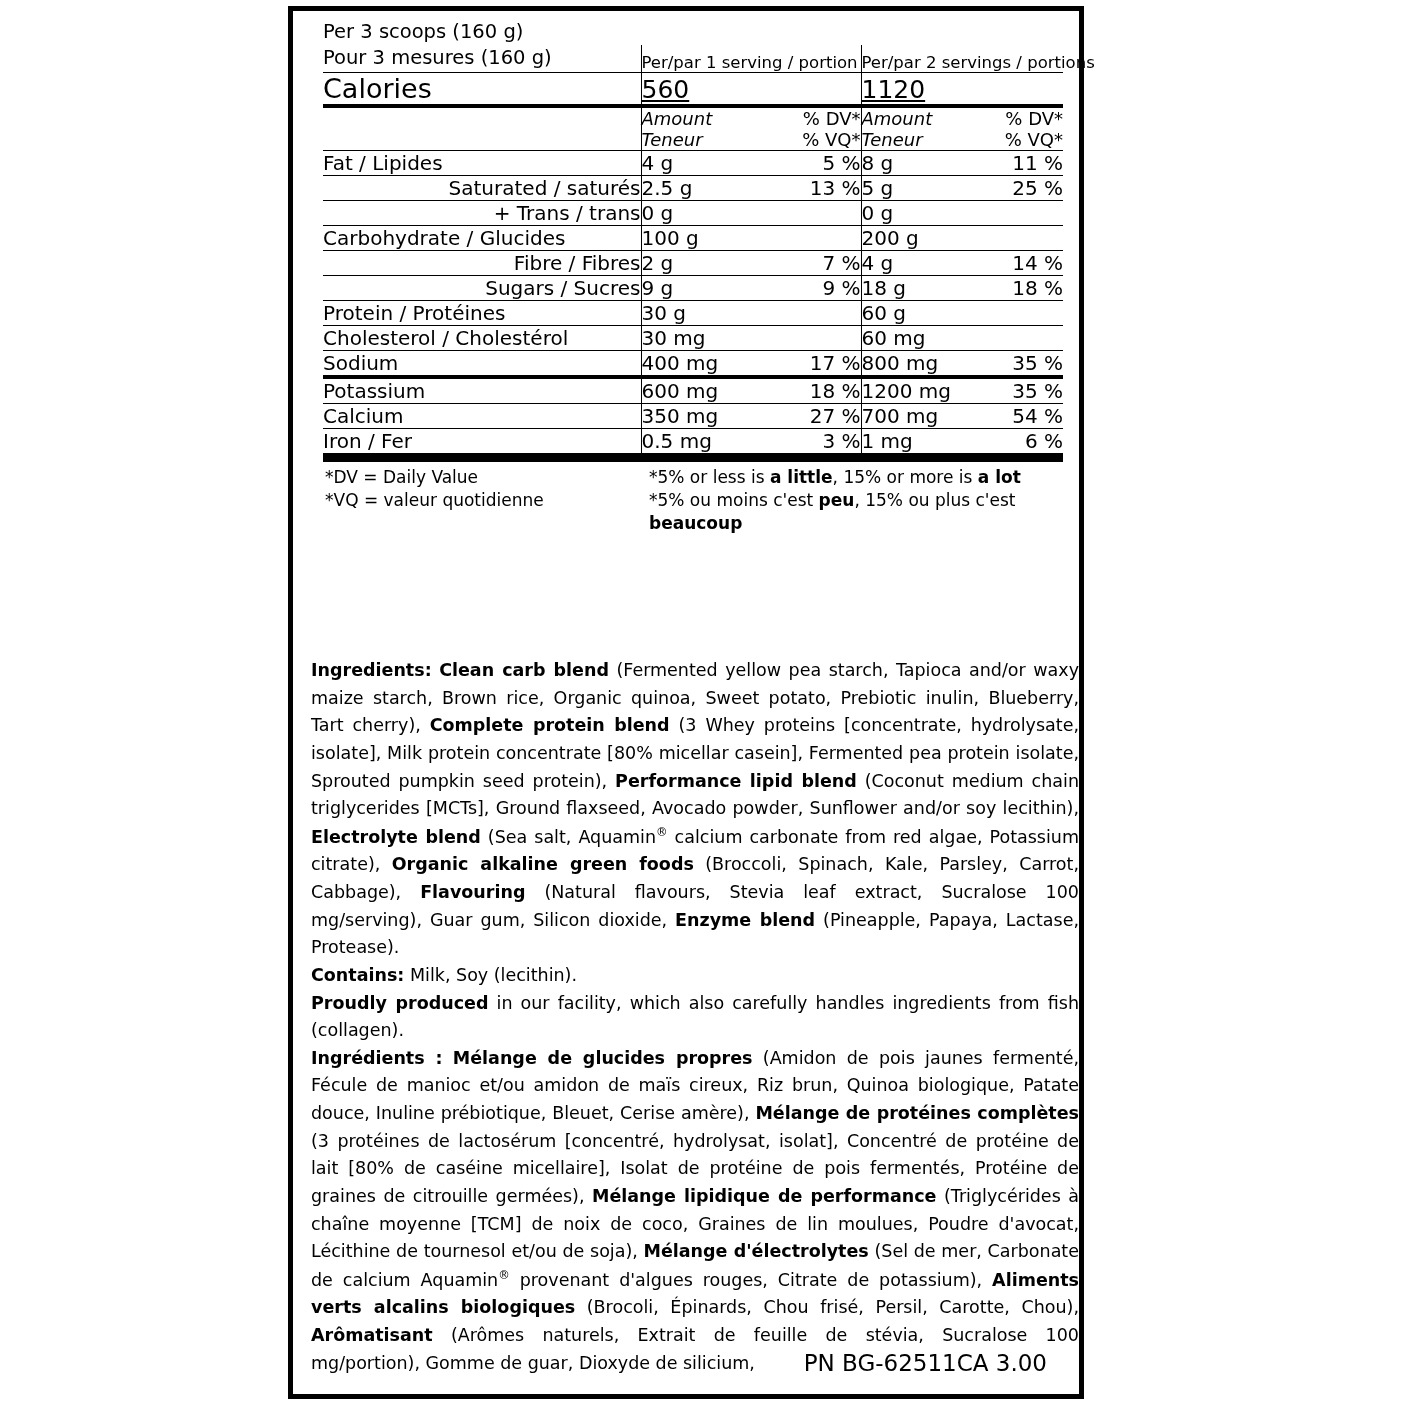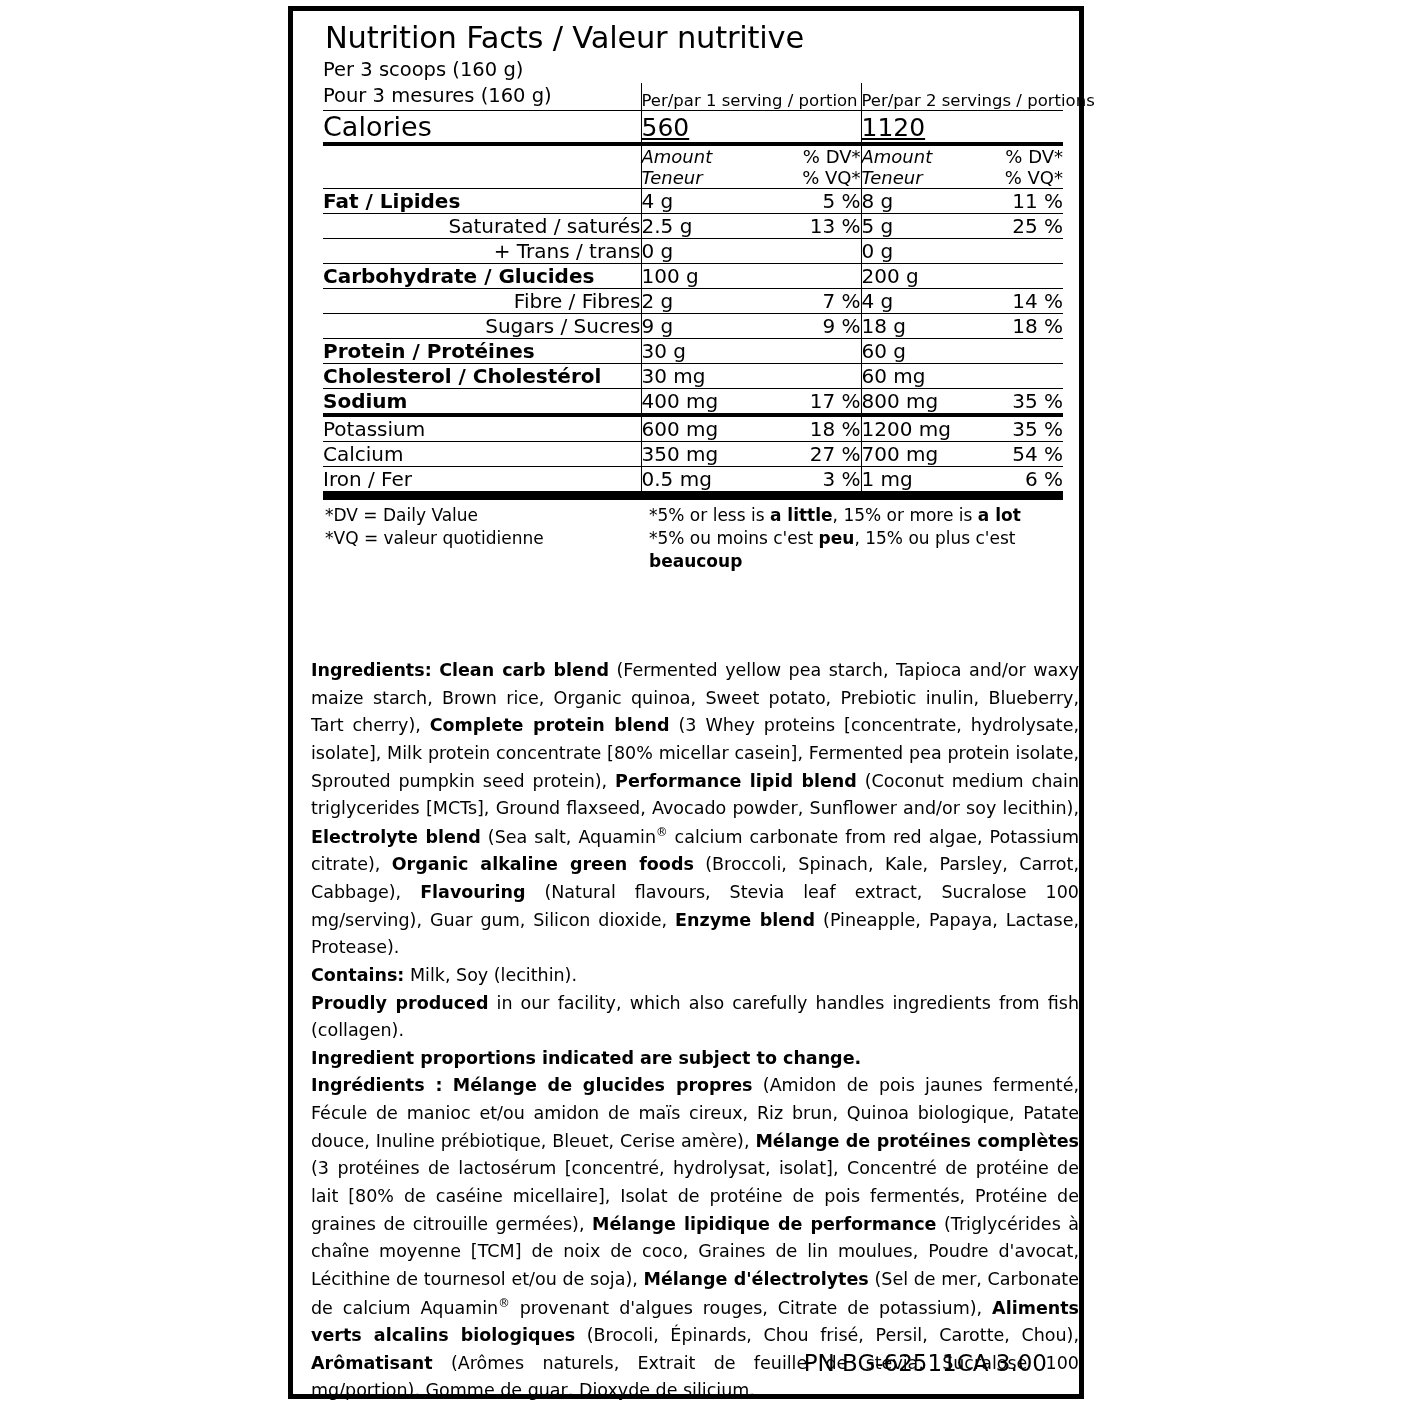--- a/index.html
+++ b/index.html
@@ -99,21 +99,21 @@
     text-align: right;
     padding-right: 6px;
     line-height: 1.18;
   }
   .nm {
     font-size: 20px;
     padding-left: 2px;
     padding-top: 3px;
     padding-bottom: 2px;
   }
-  .nm.bold { font-weight: bold; margin-left: 15px; }
+  .nm.bold { font-weight: normal; margin-left: 15px; }
   .nm.ind1 { padding-left: 26px; text-align: right; }
   .val {
     font-size: 20px;
     padding-left: 6px;
   }
   .dv {
     font-size: 20px;
     text-align: right;
     padding-right: 6px;
   }
@@ -153,21 +153,20 @@
     font-size: 23px;
   }
 </style>
 </head>
 <body>
 
 <div class="page">
   <div class="inner">
 
     <div class="nf">
-      <div class="nf-title">Nutrition Facts / Valeur nutritive</div>
 
       <table class="nf-table">
         <colgroup>
           <col class="col-name">
             <col class="col-amt1">
             <col class="col-dv1">
             <col class="col-amt2">
             <col class="col-dv2">
         </colgroup>
         <tbody>
@@ -300,21 +299,20 @@
       </div>
     </div>
 
     <div class="ing">
       <p><b>Ingredients:</b> <b>Clean carb blend</b><span> (Fermented yellow pea starch, Tapioca and/or waxy maize starch, Brown rice, Organic quinoa, Sweet potato, Prebiotic inulin, Blueberry, Tart cherry), </span><b>Complete protein blend</b><span> (3 Whey proteins [concentrate, hydrolysate, isolate], Milk protein concentrate [80% micellar casein], Fermented pea protein isolate, Sprouted pumpkin seed protein), </span><b>Performance lipid blend</b><span> (Coconut medium chain triglycerides [MCTs], Ground flaxseed, Avocado powder, Sunflower and/or soy lecithin), </span><b>Electrolyte blend</b><span> (Sea salt, Aquamin</span><sup>®</sup><span> calcium carbonate from red algae, Potassium citrate), </span><b>Organic alkaline green foods</b><span> (Broccoli, Spinach, Kale, Parsley, Carrot, Cabbage), </span><b>Flavouring</b><span> (Natural flavours, Stevia leaf extract, Sucralose 100 mg/serving), Guar gum, Silicon dioxide, </span><b>Enzyme blend</b><span> (Pineapple, Papaya, Lactase, Protease).</span></p>
 
       <p><b>Contains:</b><span> Milk, Soy (lecithin).</span></p>
 
       <p><b>Proudly produced</b><span> in our facility, which also carefully handles ingredients from fish (collagen).</span></p>
 
-      <p><b>Ingredient proportions indicated are subject to change.</b></p>
 
       <p><b>Ingrédients :</b> <b>Mélange de glucides propres</b><span> (Amidon de pois jaunes fermenté, Fécule de manioc et/ou amidon de maïs cireux, Riz brun, Quinoa biologique, Patate douce, Inuline prébiotique, Bleuet, Cerise amère), </span><b>Mélange de protéines complètes</b><span> (3 protéines de lactosérum [concentré, hydrolysat, isolat], Concentré de protéine de lait [80% de caséine micellaire], Isolat de protéine de pois fermentés, Protéine de graines de citrouille germées), </span><b>Mélange lipidique de performance</b><span> (Triglycérides à chaîne moyenne [TCM] de noix de coco, Graines de lin moulues, Poudre d'avocat, Lécithine de tournesol et/ou de soja), </span><b>Mélange d'électrolytes</b><span> (Sel de mer, Carbonate de calcium Aquamin</span><sup>®</sup><span> provenant d'algues rouges, Citrate de potassium), </span><b>Aliments verts alcalins biologiques</b><span> (Brocoli, Épinards, Chou frisé, Persil, Carotte, Chou), </span><b>Arômatisant</b><span> (Arômes naturels, Extrait de feuille de stévia, Sucralose 100 mg/portion), Gomme de guar, Dioxyde de silicium, </span></p>
 
     </div>
 
     <div class="pn">PN BG-62511CA 3.00</div>
   </div>
 </div>
 
 </body></html>

